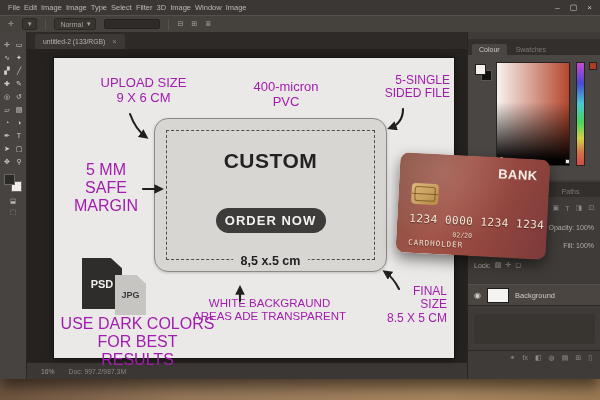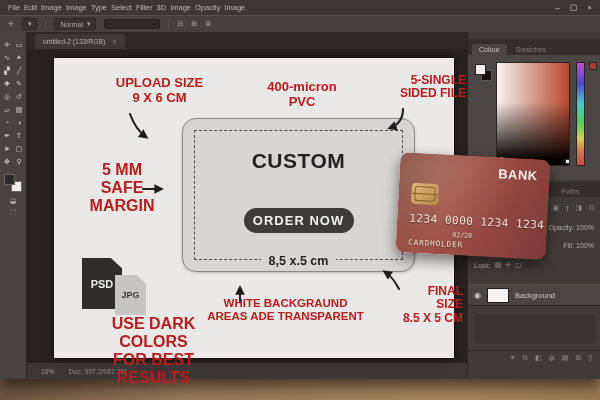--- a/index.html
+++ b/index.html
@@ -42,32 +42,32 @@
   #center-col { flex:1; display:flex; flex-direction:column; min-width:0; }
   #tab-bar { height:17px; background:#2e2a27; display:flex; align-items:flex-end; flex:0 0 auto; }
   #doc-tab { height:15px; background:#3d3936; display:flex; align-items:center; gap:7px; padding:0 8px;
     margin-left:8px; font-size:6.8px; color:#b7b2ab; border-radius:2px 2px 0 0; }
   #tab-close { color:#8f8a84; font-size:7.5px; }
 
   #canvas { flex:1; position:relative; background:#262220; min-height:0; }
   #doc { position:absolute; left:27px; top:9px; width:400px; height:300px; background:#eae9e7;
     box-shadow:0 0 0 1px #171513, 0 0 8px rgba(0,0,0,.55); }
 
-  .ann { position:absolute; font-weight:bold; color:#b91c1c; text-align:center; white-space:pre-line; line-height:1.12;margin-left:16px; }
+  .ann { position:absolute; font-weight:normal; color:#a21caf; text-align:center; white-space:pre-line; line-height:1.12; }
   #ann-upload { left:22px; top:18px; width:135px; font-size:13px; }
   #ann-material { left:172px; top:22px; width:120px; font-size:13px; }
   #ann-sided { left:300px; top:16px; width:96px; font-size:12px;text-align:right; }
   #ann-margin { left:16px; top:103px; width:72px; font-size:16px; }
   #ann-darkcolors { left:6px; top:257px; width:155px; font-size:16px; }
   #ann-transparent { left:128px; top:239px; width:175px; font-size:11.5px; }
   #ann-finalsize { left:313px; top:227px; width:80px; font-size:12px;text-align:right; }
 
   
   #mock-card { position:absolute; left:100px; top:60px; width:233px; height:154px;
-    background:#d8d6d3; border:1px solid #8c8a86; border-radius:14px; box-shadow:0 1px 3px rgba(0,0,0,.18);margin-left:28px; }
+    background:#d8d6d3; border:1px solid #8c8a86; border-radius:14px; box-shadow:0 1px 3px rgba(0,0,0,.18); }
   #mock-dashed { position:absolute; left:11px; top:11px; right:11px; bottom:11px; border:1.6px dashed #4d4d4b; }
   #mock-title1 { position:absolute; left:0; top:30px; width:100%; text-align:center; font-weight:bold; font-size:21px; color:#222; letter-spacing:.5px; }
   #mock-title2 { position:absolute; left:0; top:53px; width:100%; text-align:center; font-weight:bold; font-size:21px; color:#222; letter-spacing:.3px; }
   #order-pill { position:absolute; left:50%; top:89px; transform:translateX(-50%); width:110px; height:25px;
     background:#3d3c3a; border-radius:13px; display:flex; align-items:center; justify-content:center;
     color:#f2f1ef; font-weight:bold; font-size:13px; letter-spacing:1px; }
   #mock-size { position:absolute; left:50%; bottom:3px; transform:translateX(-50%); background:#d8d6d3;
     padding:0 8px; font-weight:bold; font-size:12.5px; color:#222; white-space:nowrap; }
 
   
@@ -144,21 +144,21 @@
     <div id="menu-bar">
       <span class="mb-item">File</span>
       <span class="mb-item">Edit</span>
       <span class="mb-item">Image</span>
       <span class="mb-item">Image</span>
       <span class="mb-item">Type</span>
       <span class="mb-item">Select</span>
       <span class="mb-item">Filter</span>
       <span class="mb-item">3D</span>
       <span class="mb-item">Image</span>
-      <span class="mb-item">Opacity</span>
+      <span class="mb-item">Window</span>
       <span class="mb-item">Image</span>
       <span id="win-controls">
         <span>–</span>
         <span>▢</span>
         <span>×</span>
       </span>
     </div>
 
     <div id="options-bar">
       <span>✛</span>

